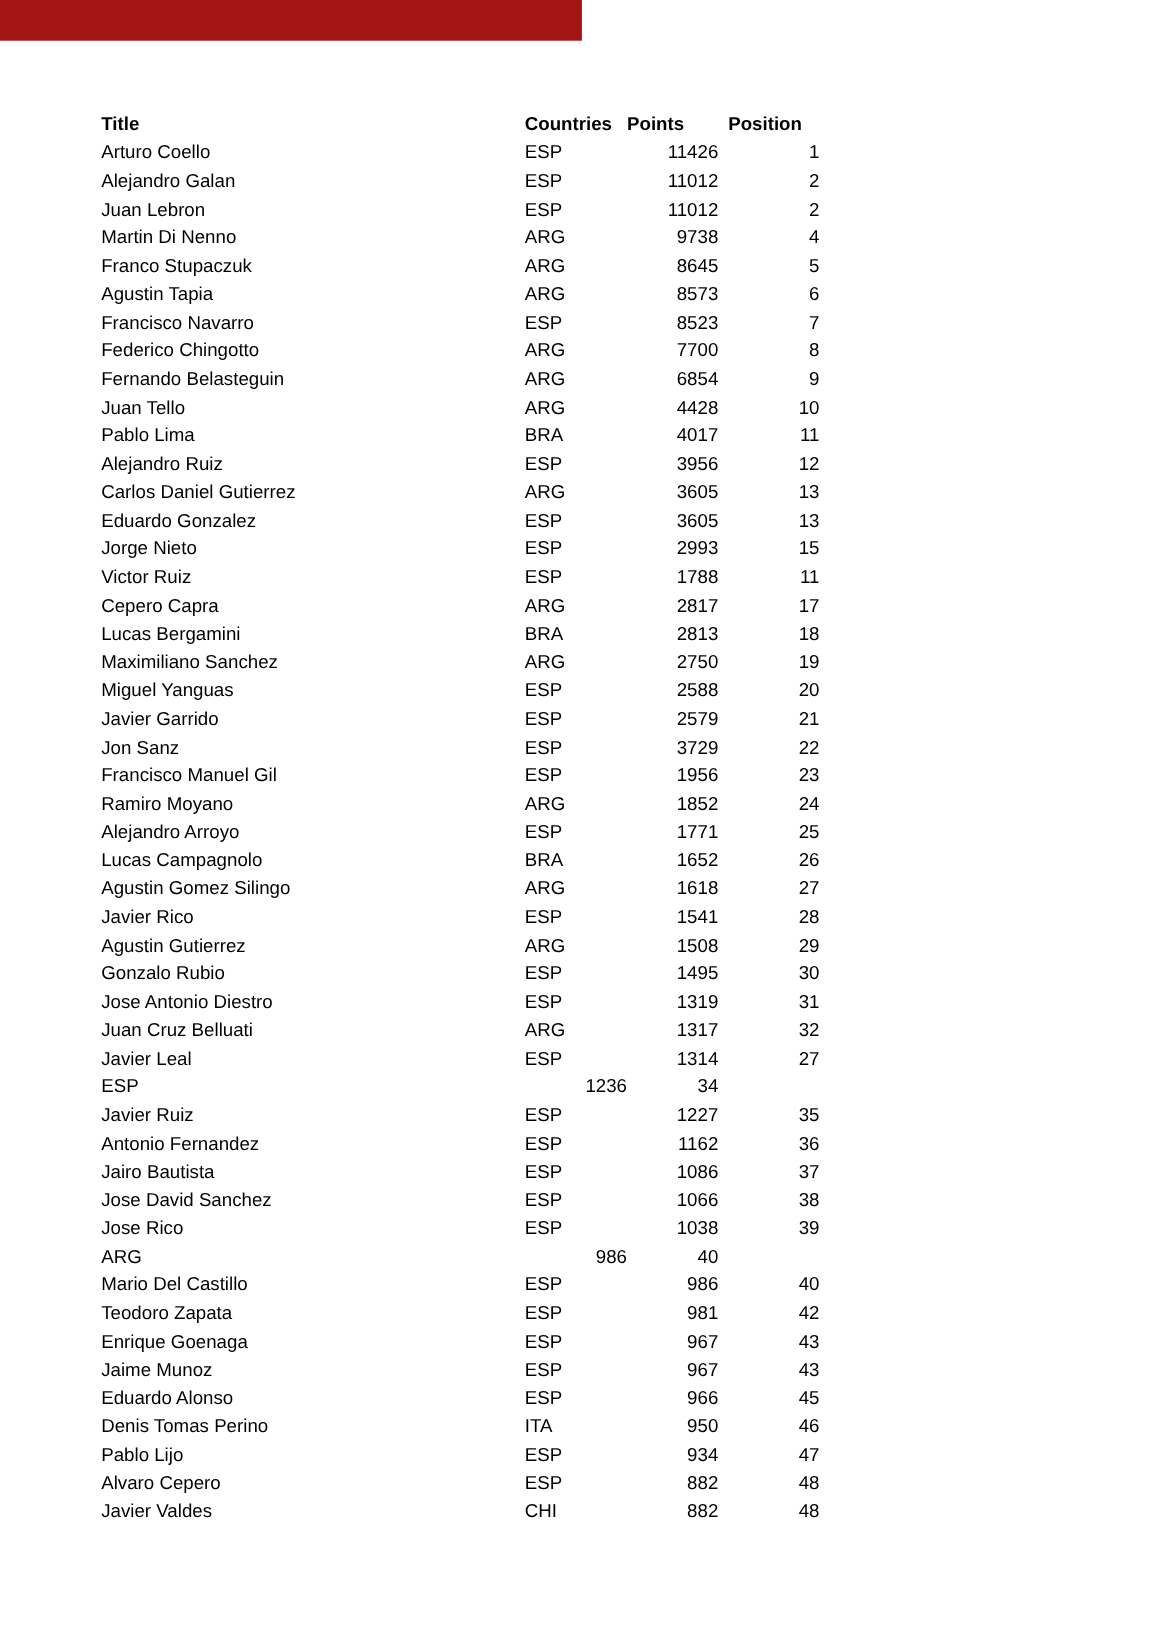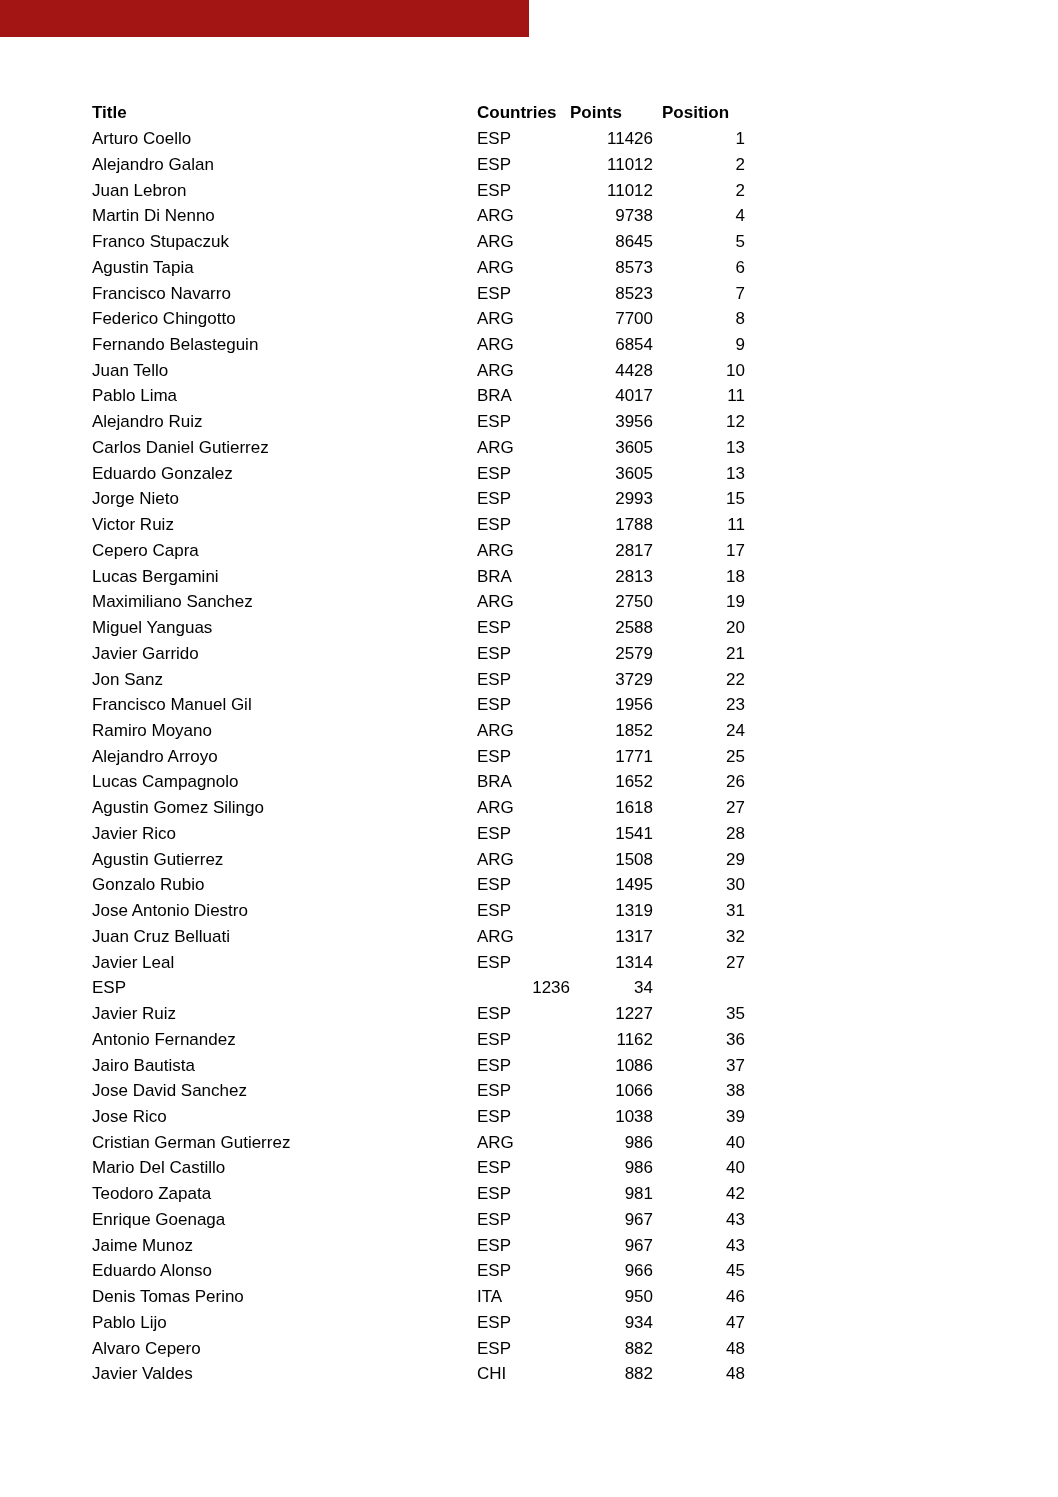--- a/index.html
+++ b/index.html
@@ -332,21 +332,20 @@
   </div>
 
   <div class="row">
     <div class="cell">Jose Rico</div>
     <div class="cell">ESP</div>
     <div class="cell num">1038</div>
     <div class="cell num">39</div>
   </div>
 
   <div class="row">
-    <div class="cell">Cristian German Gutierrez</div>
     <div class="cell">ARG</div>
     <div class="cell num">986</div>
     <div class="cell num">40</div>
   </div>
 
   <div class="row">
     <div class="cell">Mario Del Castillo</div>
     <div class="cell">ESP</div>
     <div class="cell num">986</div>
     <div class="cell num">40</div>

